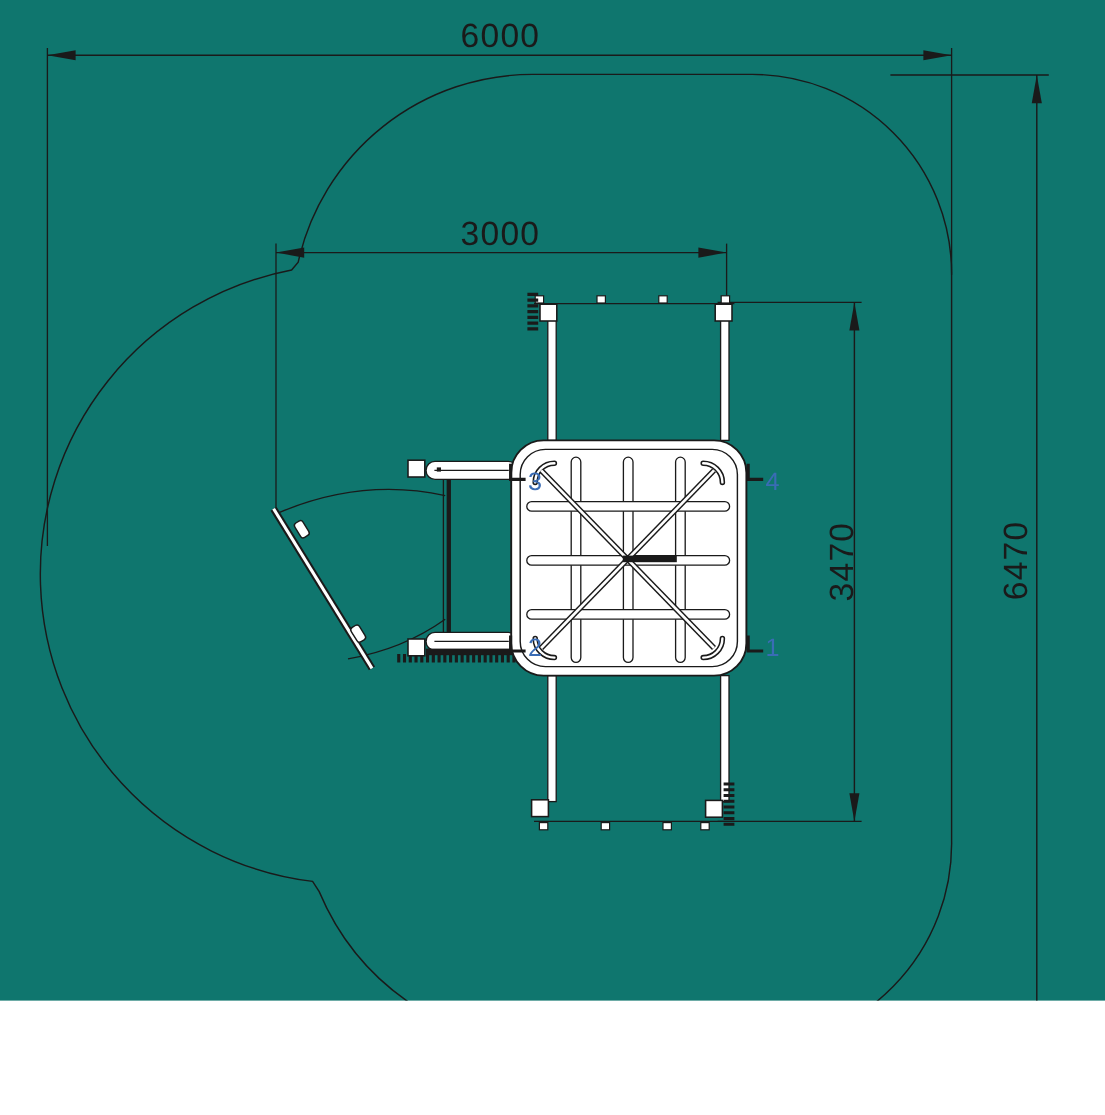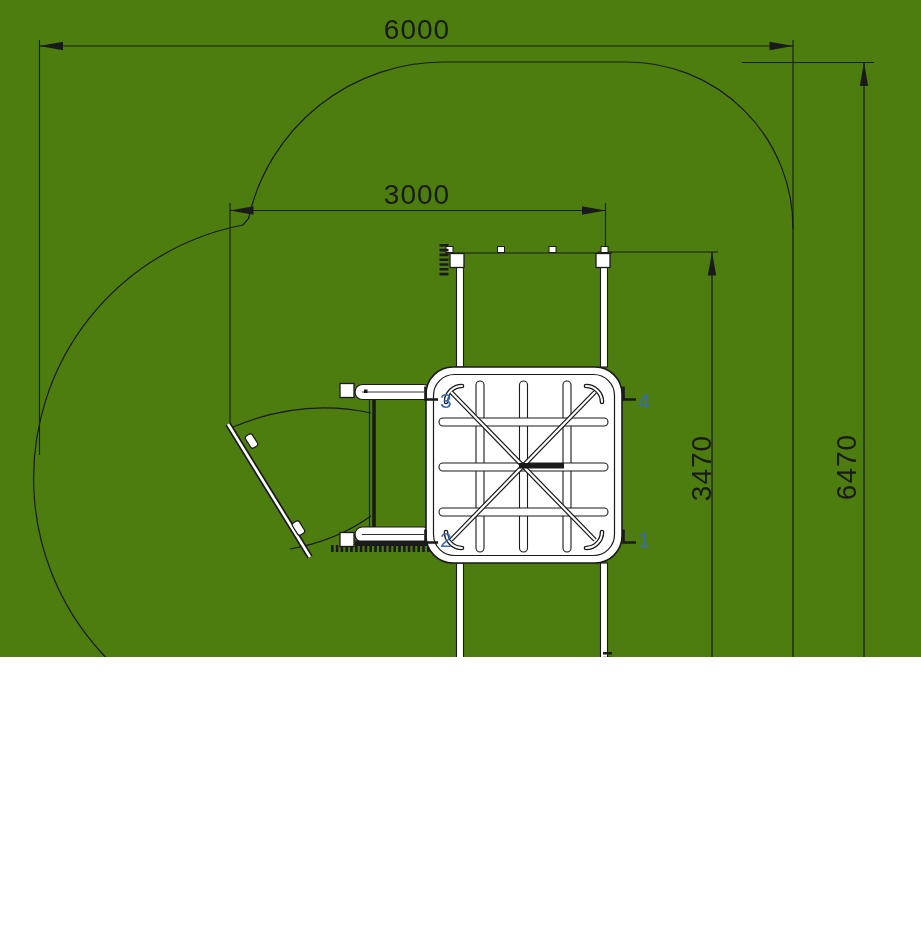--- a/index.html
+++ b/index.html
@@ -1,19 +1,19 @@
 <!DOCTYPE html>
 <html><head>
 <meta charset="utf-8">
 <style>
   html,body { margin:0; padding:0; background:#ffffff; }
   .canvas {
     position:relative;
-    width:921px; height:657px;
-    background:#4d7c0f;
+    width:921px; height:834px;
+    background:#0f766e;
     overflow:hidden;
   }
   svg { display:block; }
   text {
     font-family:"Liberation Sans", sans-serif;
   }
   .dim-text {
     font-size:28px;
     letter-spacing:1px;
     fill:#1a1a1a;

